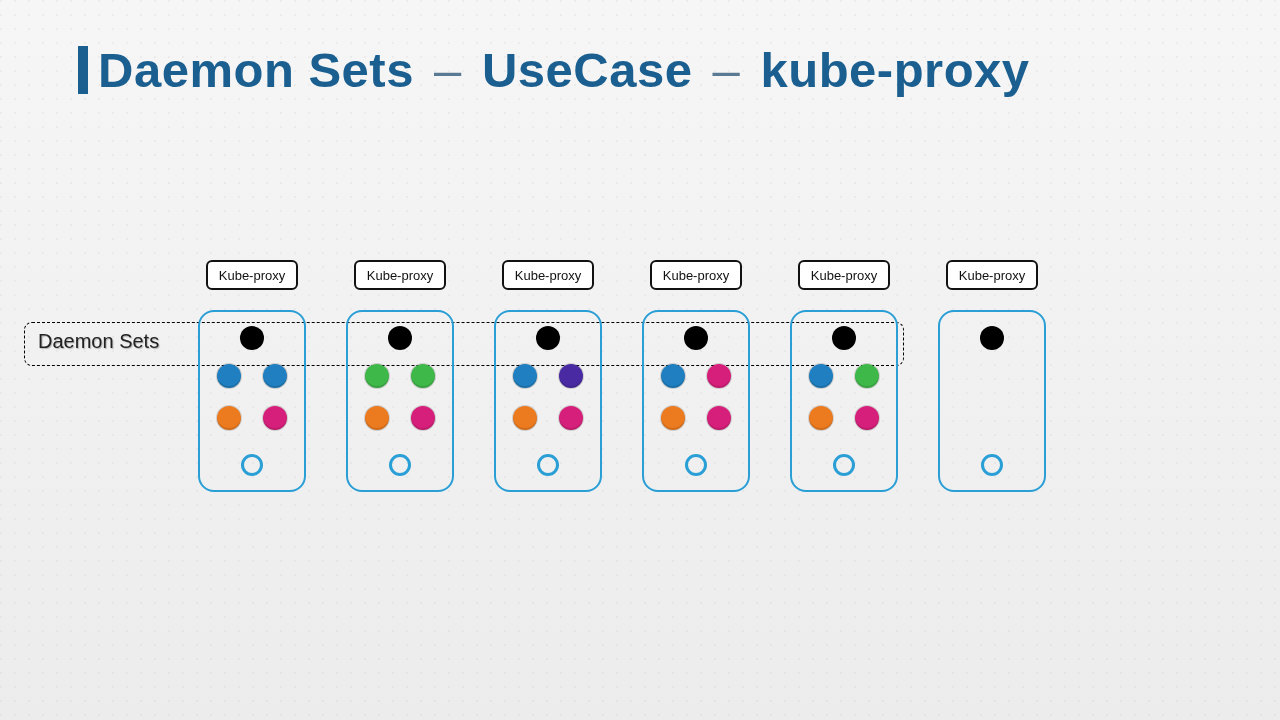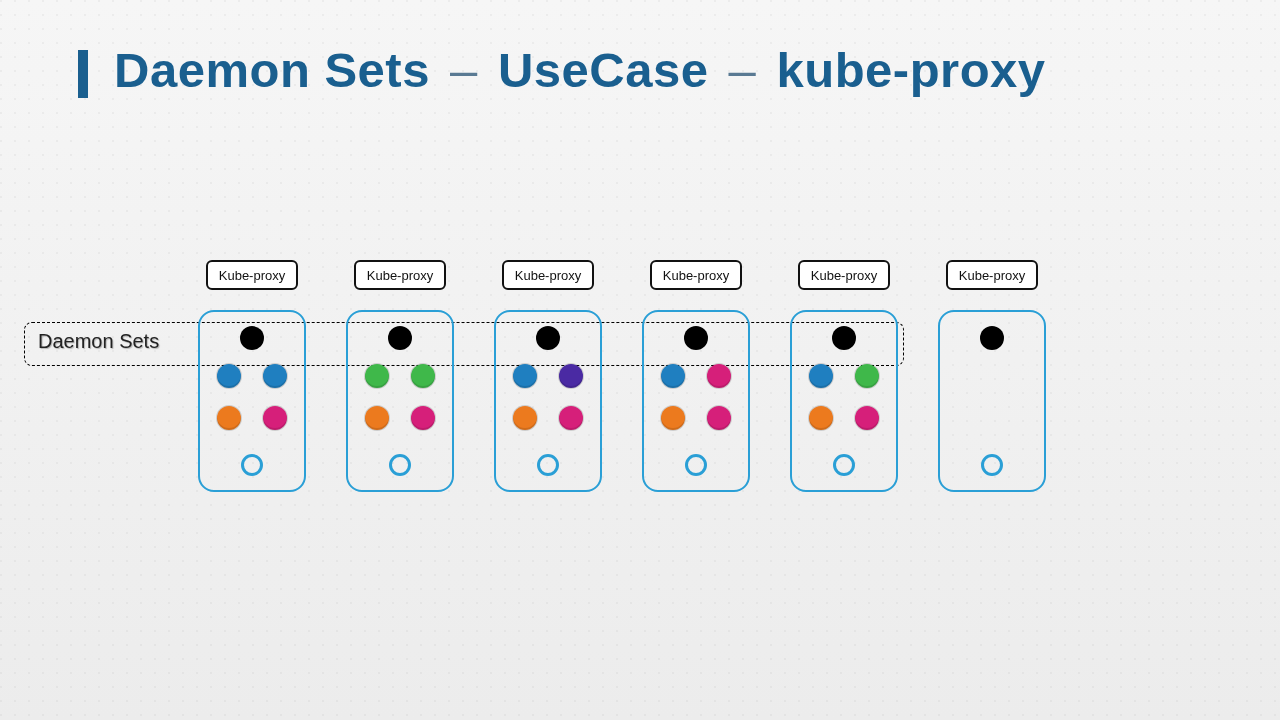--- a/index.html
+++ b/index.html
@@ -15,22 +15,22 @@
 
   .title {
     position: absolute;
     left: 78px;
     top: 42px;
     font-size: 49px;
     font-weight: 600;
     color: #1a5f8f;
     letter-spacing: 0.5px;
     display: flex;
-    align-items: flex-end;
-    gap: 26px;
+    align-items: center;
+    gap: 10px;
   }
   .title .bar {
     width: 10px;
     height: 48px;
     background: #1a5f8f;
     display: inline-block;
   }
   .title .dash { color: #5a7a93; font-weight: 400; margin: 0 6px; }
 
   .stage {

